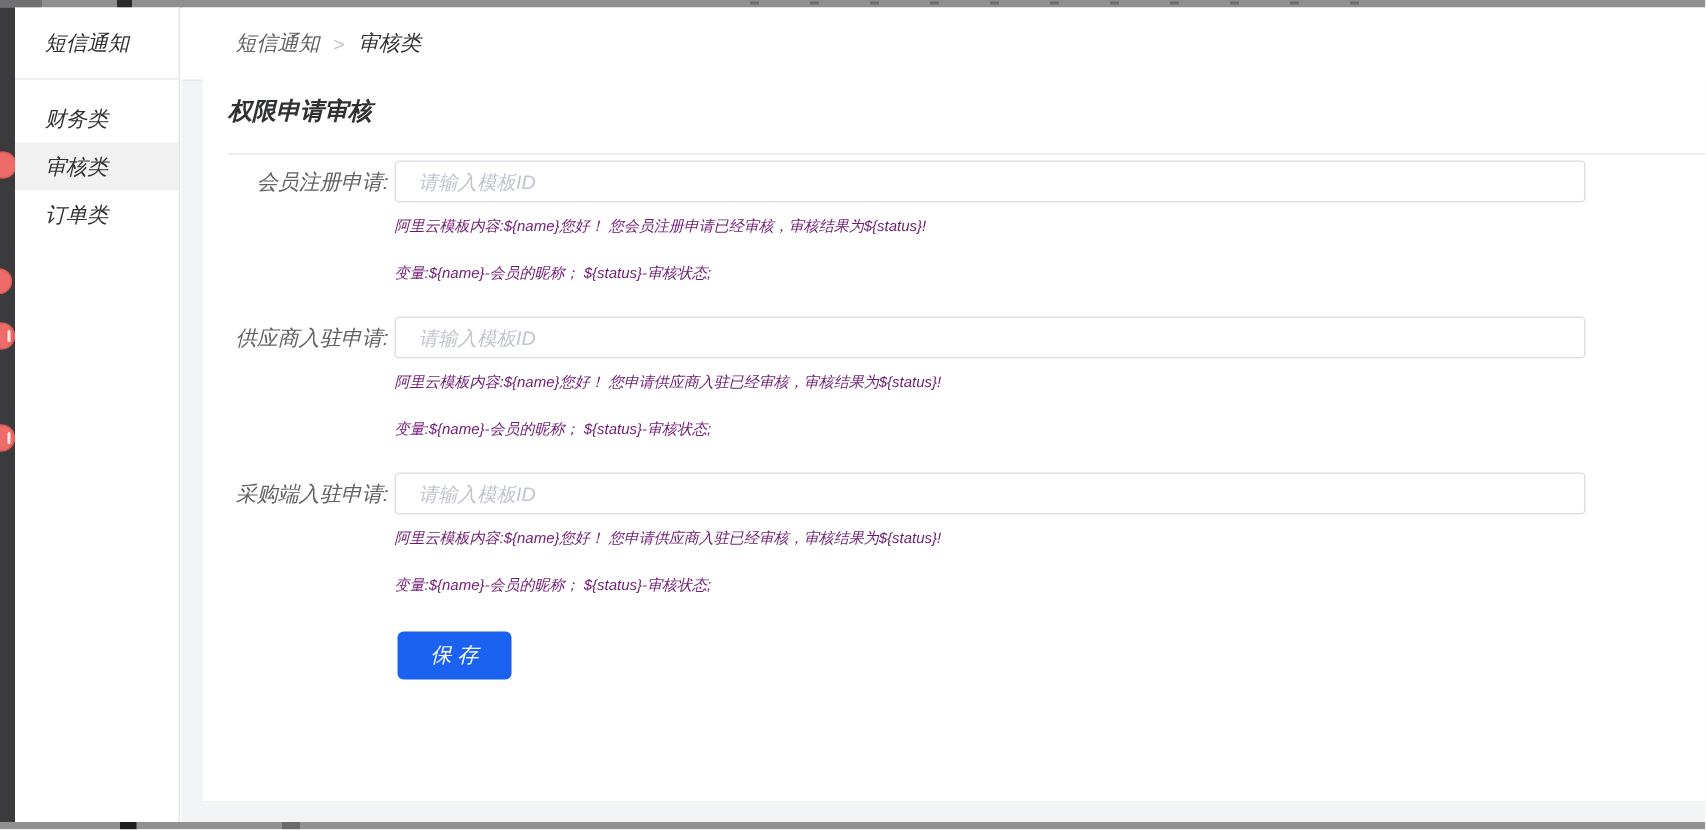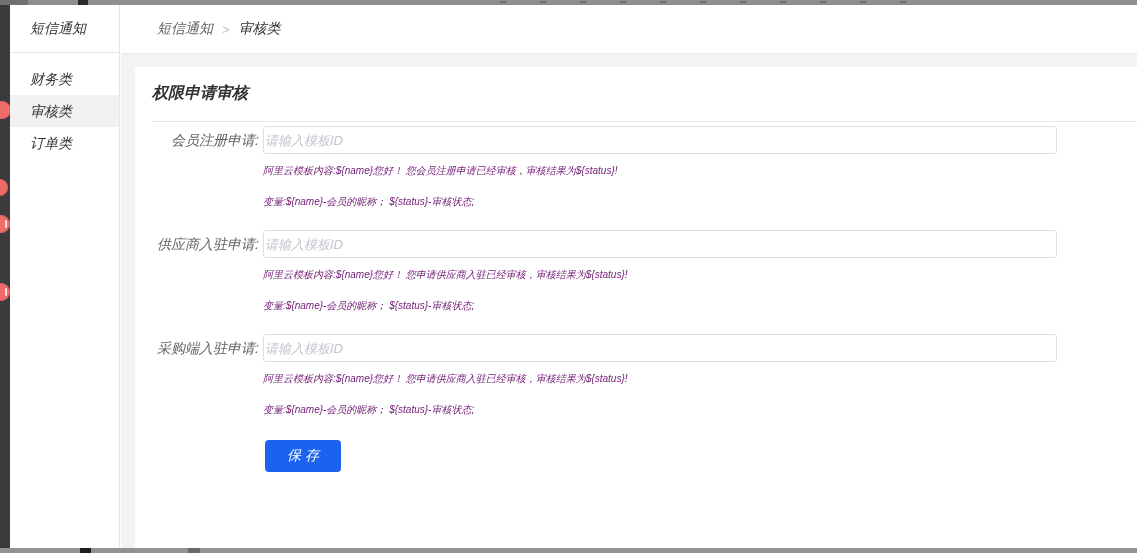--- a/index.html
+++ b/index.html
@@ -40,29 +40,29 @@
 
   
   .crumb-bar { position:absolute; left:121px; top:5px; width:1016px; height:49px; background:#fff;
     border-bottom:1px solid #e8e8e8; display:flex; align-items:center; padding-left:36px; font-size:14px; }
   .crumb-root { color:#606266; cursor:pointer; }
   .crumb-sep { color:#c0c4cc; margin:0 9px; font-size:13px; }
   .crumb-current { color:#303133; }
 
   
   .content-bg { position:absolute; left:121px; top:54px; width:1016px; height:494px; background:#f2f3f5; }
-  .card { position:absolute; left:135px; top:67px; width:1002px; height:486px; background:#fff; }
+  .card { position:absolute; left:135px; top:48px; width:1002px; height:486px; background:#fff; }
   .card-title { margin:16px 0 0 17px; font-size:16px; font-weight:bold; color:#303133; }
   .card-divider { margin:17px 0 0 17px; width:calc(100% - 17px); border-top:1px solid #e6e8eb; height:0; }
   .form { margin-top:4px; }
   .form-row { display:flex; margin-bottom:21px; }
   .row-label { width:124px; text-align:right; padding-top:6px; font-size:14px; color:#606266; }
   .row-main { margin-left:4px; }
   .tpl-input { width:794px; height:28px; border:1px solid #dcdfe6; border-radius:3px;
-    padding:0 1px; font-size:13px; color:#8b5cf6; outline:none; background:#fff;
+    padding:0 15px; font-size:13px; color:#8b5cf6; outline:none; background:#fff;
     font-family:"Liberation Sans","DejaVu Sans",sans-serif; }
   .tpl-input::placeholder { color:#c0c4cc; }
   .help { font-size:10px; line-height:15px; color:#701a75; }
   .help.first { margin-top:9px; }
   .help.second { margin-top:16px; }
   .save-row { margin:23px 0 0 130px; }
   .save-btn { min-width:76px; height:32px; background:#1b62f0; border:none; border-radius:4px;
     color:#fff; font-size:14px; letter-spacing:4px; padding-left:4px; cursor:pointer;
     font-family:"Liberation Sans","DejaVu Sans",sans-serif; }
 </style>

